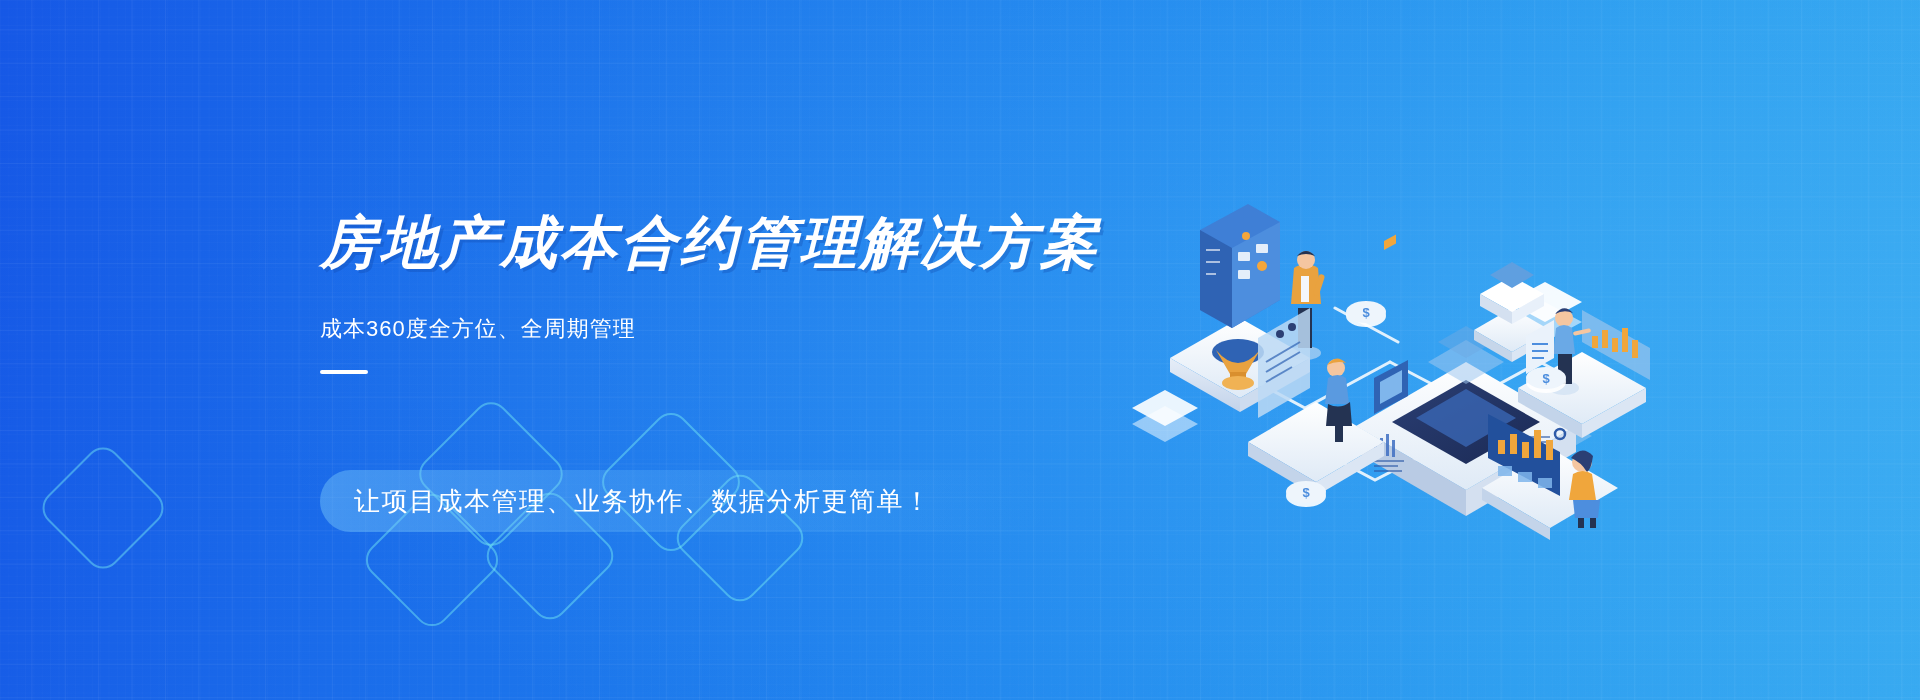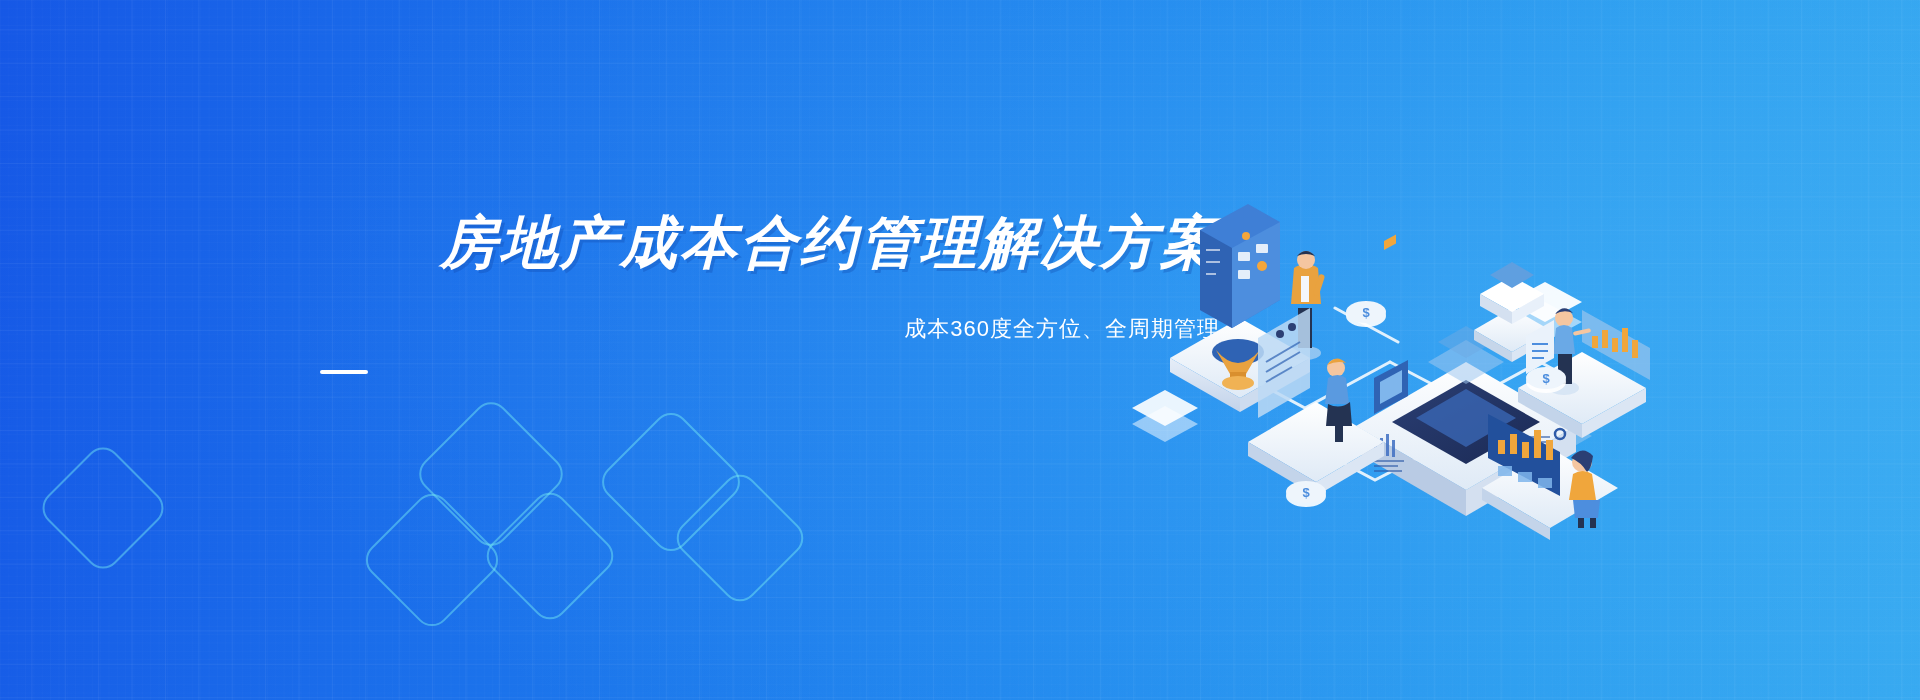--- a/index.html
+++ b/index.html
@@ -4,21 +4,20 @@
 <style>
   html,body{margin:0;padding:0;}
   body{
     width:1920px;height:700px;overflow:hidden;
     font-family:"Liberation Sans","DejaVu Sans",sans-serif;
     background:#1a6cea;
   }
   .banner{
     position:relative;width:1920px;height:700px;overflow:hidden;
     background:linear-gradient(100deg,#1658e6 0%,#1a6cea 22%,#1f86ee 55%,#2a9cef 80%,#35a8f0 100%);
-    text-align:right;
   }
   
   .grid{
     position:absolute;inset:0;
     background-image:
       linear-gradient(to right, rgba(255,255,255,.055) 1px, transparent 1px),
       linear-gradient(to bottom, rgba(255,255,255,.055) 1px, transparent 1px);
     background-size:33.4px 33.4px;
     background-position:-2px -4px;
     pointer-events:none;
@@ -92,20 +91,23 @@
       <div class="dia" style="left: 617px; top: 58px; width: 104px; height: 104px;"></div>
       <div class="dia" style="left: 690px; top: 118px; width: 96px; height: 96px;"></div>
     </div>
 
   <div class="copy">
     <h1 class="headline">房地产成本合约管理解决方案</h1>
     <p class="subhead">成本360度全方位、全周期管理</p>
     <div class="rule"></div>
   </div>
 
+  <div class="pill">
+    <span>让项目成本管理、业务协作、数据分析更简单！</span>
+  </div>
 
   <div class="illo">
     <svg viewBox="0 0 560 340" xmlns="http://www.w3.org/2000/svg" aria-hidden="true">
       <defs>
         <linearGradient id="plat" x1="0" y1="0" x2="0" y2="1">
           <stop offset="0" stop-color="#ffffff"></stop>
             <stop offset="1" stop-color="#dfeaf6"></stop>
         </linearGradient>
         <linearGradient id="platSide" x1="0" y1="0" x2="0" y2="1">
           <stop offset="0" stop-color="#e6eef8"></stop>

